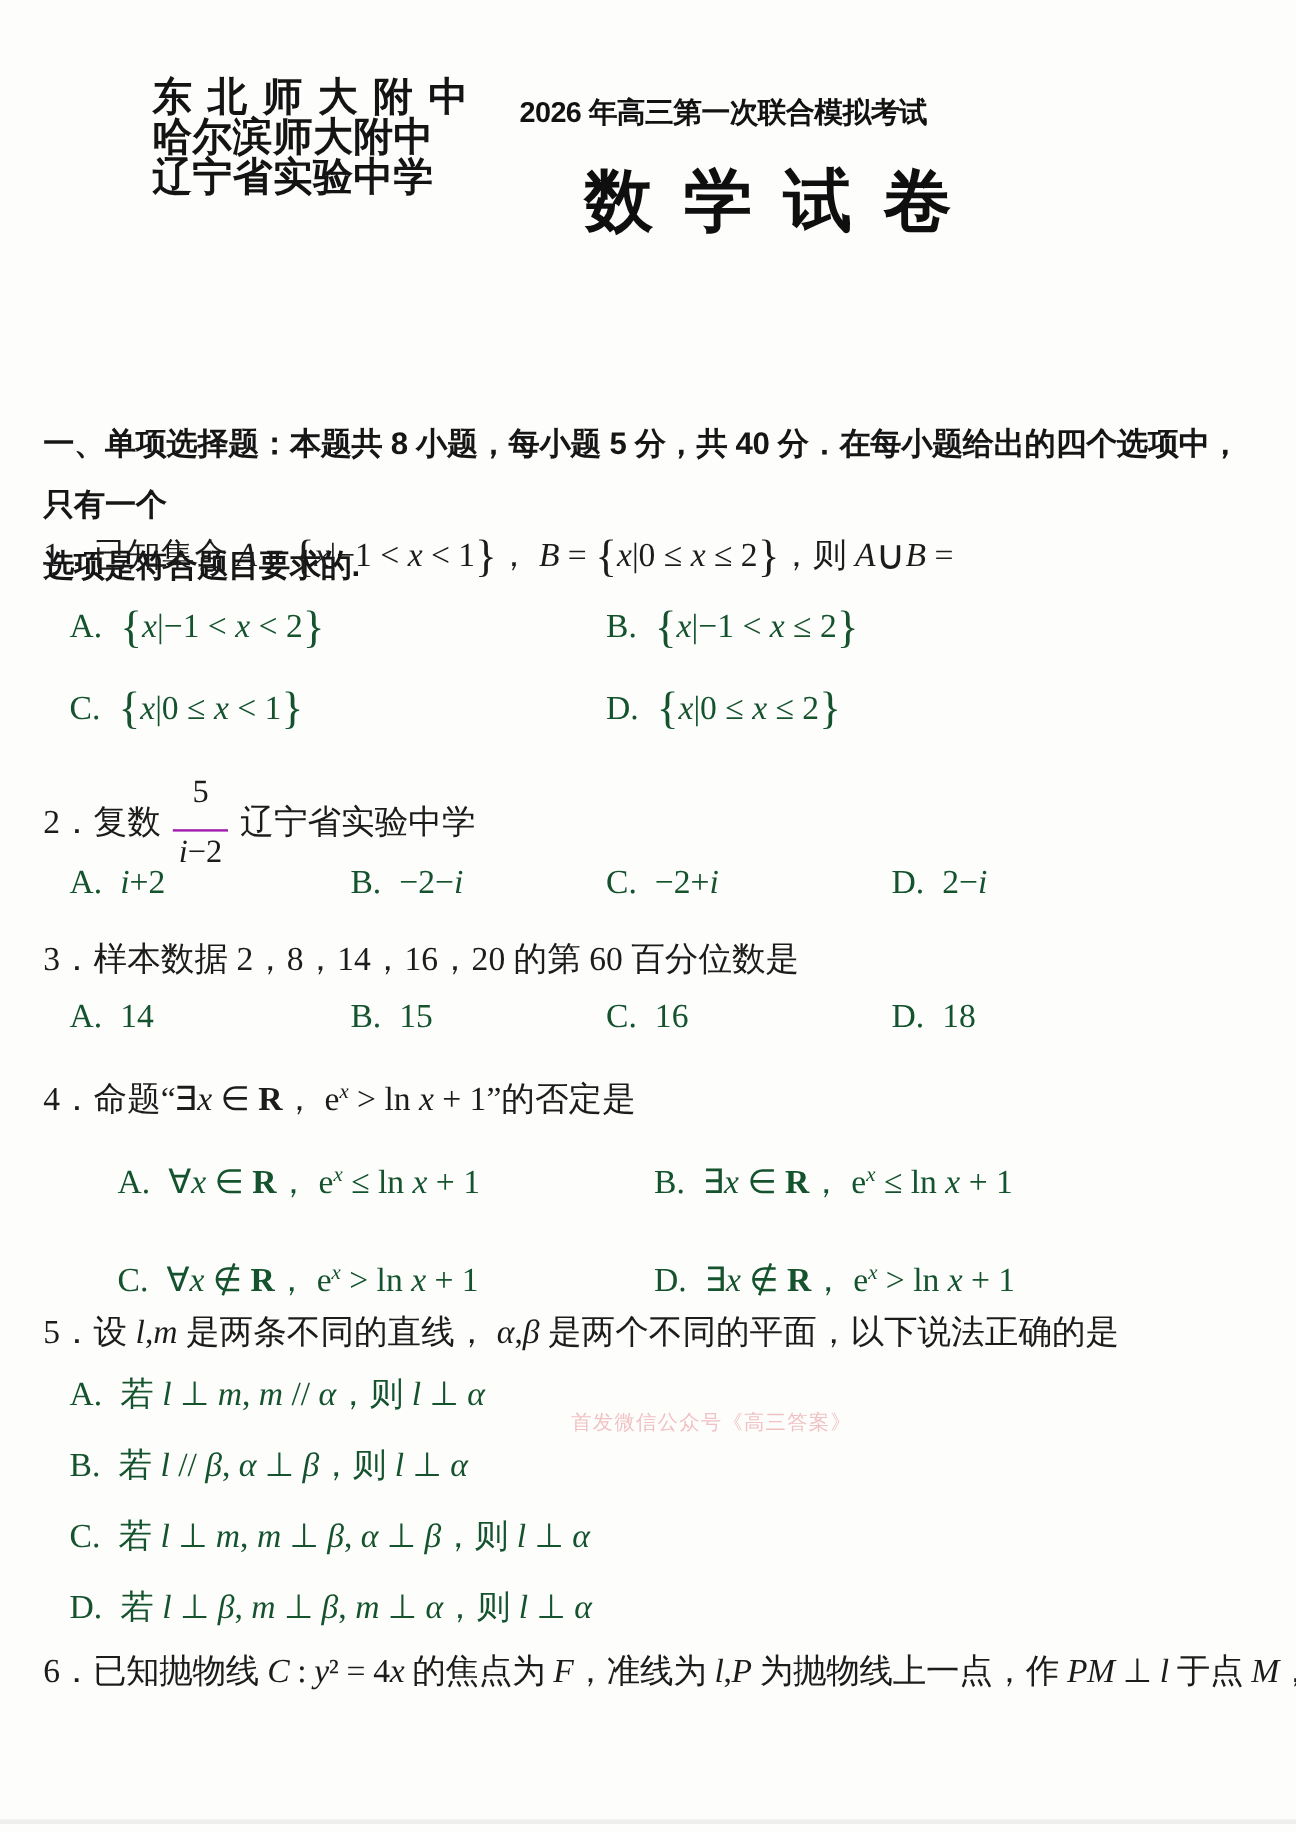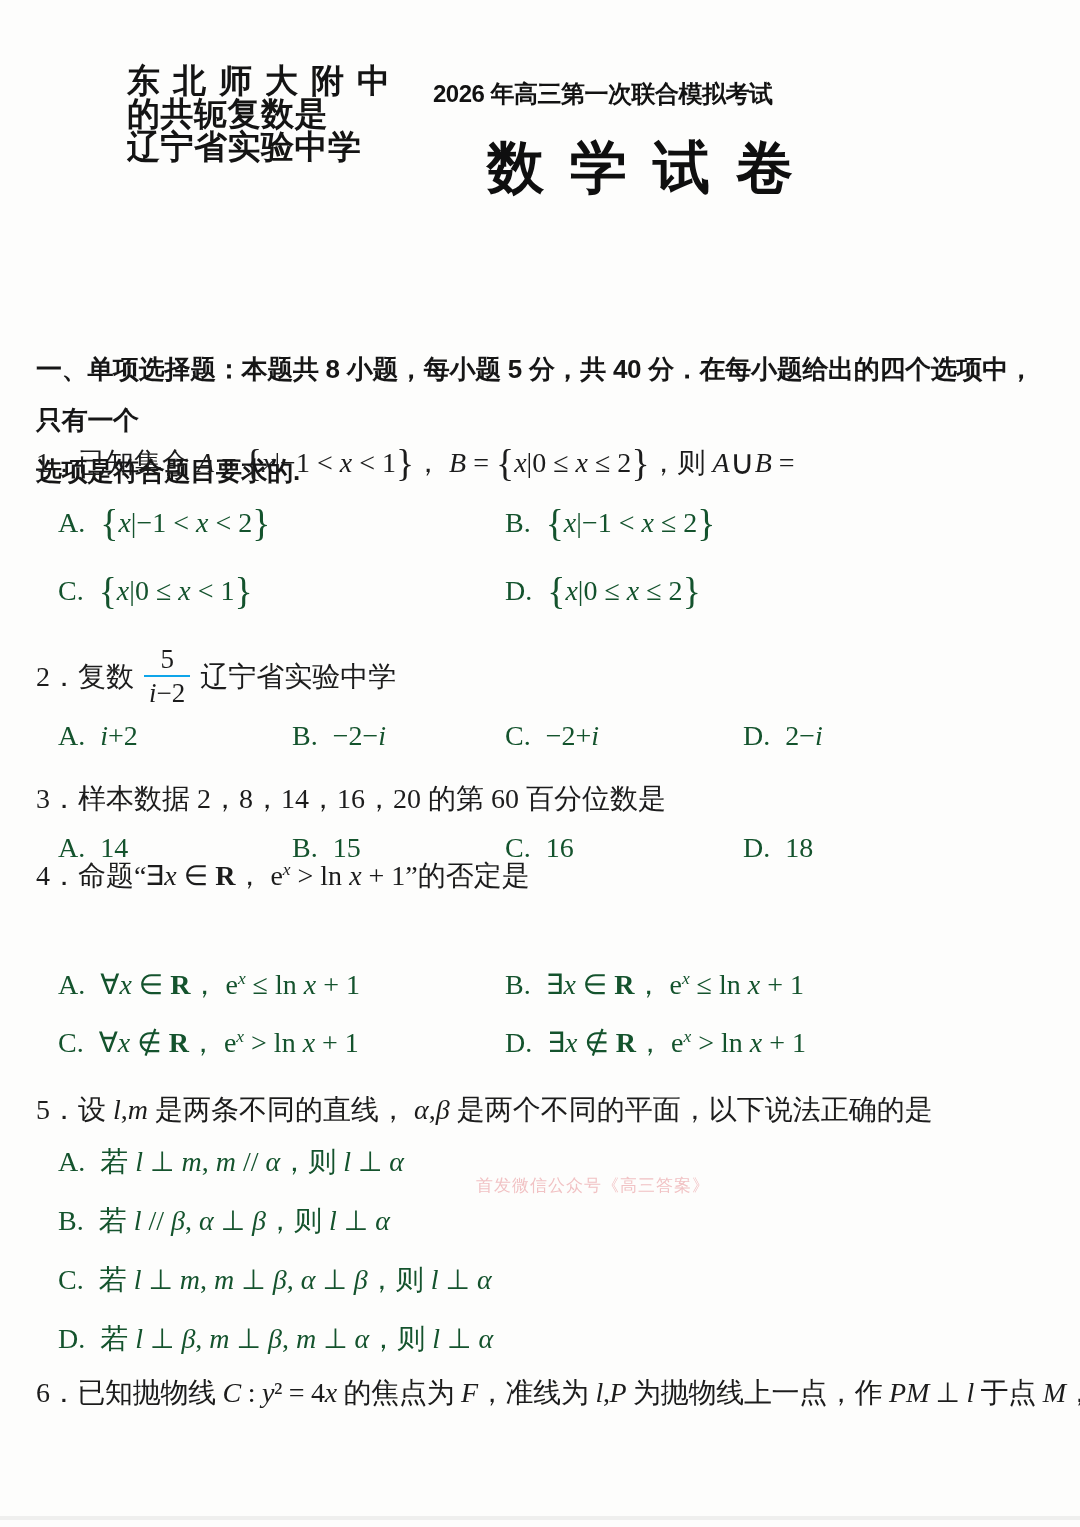--- a/index.html
+++ b/index.html
@@ -21,60 +21,60 @@
     white-space:nowrap;color:#0f0f0f;}
   
   .section-head{position:absolute;left:36px;top:344px;width:1020px;
     font-family:"Liberation Sans",sans-serif;font-weight:700;font-size:26px;line-height:51px;
     letter-spacing:-0.3px;color:#161616;}
   
   .stem{position:absolute;left:36px;font-size:28px;white-space:nowrap;color:#1c1c1c;}
   #q1-stem{top:444px;}
   #q2-stem{top:644px;display:flex;align-items:center;}
   #q3-stem{top:780px;}
-  #q4-stem{top:857px;text-align:right;}
+  #q4-stem{top:897px;text-align:right;}
   #q5-stem{top:1091px;}
   #q6-stem{top:1374px;letter-spacing:-0.3px;}
   .options{position:absolute;left:58px;font-size:28px;color:#14532d;}
   .grid2{display:grid;grid-template-columns:447px auto;row-gap:30px;}
   #q1-options{top:505px;}
-  #q4-options{top:966px;row-gap:20px;}
+  #q4-options{top:966px;row-gap:44px;margin-left:40px;}
   .row4{display:grid;grid-template-columns:234px 213px 238px auto;}
   #q2-options{top:720px;}
   #q3-options{top:832px;}
   .stack{display:flex;flex-direction:column;gap:21px;}
   #q5-options{top:1143px;}
   .option{white-space:nowrap;}
   .opt-label{font-family:"Liberation Serif",serif;margin-right:15px;}
   
   .seg-cn{font-style:normal;}
   .seg-m{font-family:"Liberation Serif",serif;font-style:italic;}
   .seg-mn{font-family:"Liberation Serif",serif;}
   .seg-b{font-family:"Liberation Serif",serif;font-weight:700;}
   .seg-br{font-family:"Liberation Serif",serif;font-size:1.35em;vertical-align:-0.1em;line-height:1;}
   .seg-big{font-family:"Liberation Serif",serif;font-size:1.22em;line-height:1;vertical-align:-0.06em;}
   .seg-sup{font-family:"Liberation Serif",serif;font-style:italic;font-size:0.62em;
     position:relative;top:-0.55em;letter-spacing:0;}
   
   .frac{display:inline-flex;flex-direction:column;align-items:center;margin:0 10px;line-height:1.15;
     font-size:27px;}
   .frac-num{padding:0 6px;}
-  .frac-den{border-top:2px solid #0ea5e9;padding:1px 5px 0 5px;}
+  .frac-den{border-top:2px solid #a21caf;padding:1px 5px 0 5px;margin-top:16px;}
   
   .watermark{position:absolute;left:452px;top:1174px;font-size:17px;letter-spacing:1px;
     color:#f0bcbe;opacity:0.9;white-space:nowrap;margin-left:24px;}
   .bottom-shadow{position:absolute;left:0;top:1516px;width:1080px;height:4px;background:#efefee;}
 </style>
 </head>
 <body>
 
 <header>
   <div class="schools">
     <div class="school-line">东北师大附中</div>
-    <div class="school-line">的共轭复数是</div>
+    <div class="school-line">哈尔滨师大附中</div>
     <div class="school-line">辽宁省实验中学</div>
   </div>
   <div class="exam-title">2026 年高三第一次联合模拟考试</div>
   <div class="subject-title">数学试卷</div>
 </header>
 
 <main>
   <div class="section-head">
     <div>一、单项选择题：本题共 8 小题，每小题 5 分，共 40 分．在每小题给出的四个选项中，只有一个</div>
     <div>选项是符合题目要求的.</div>

